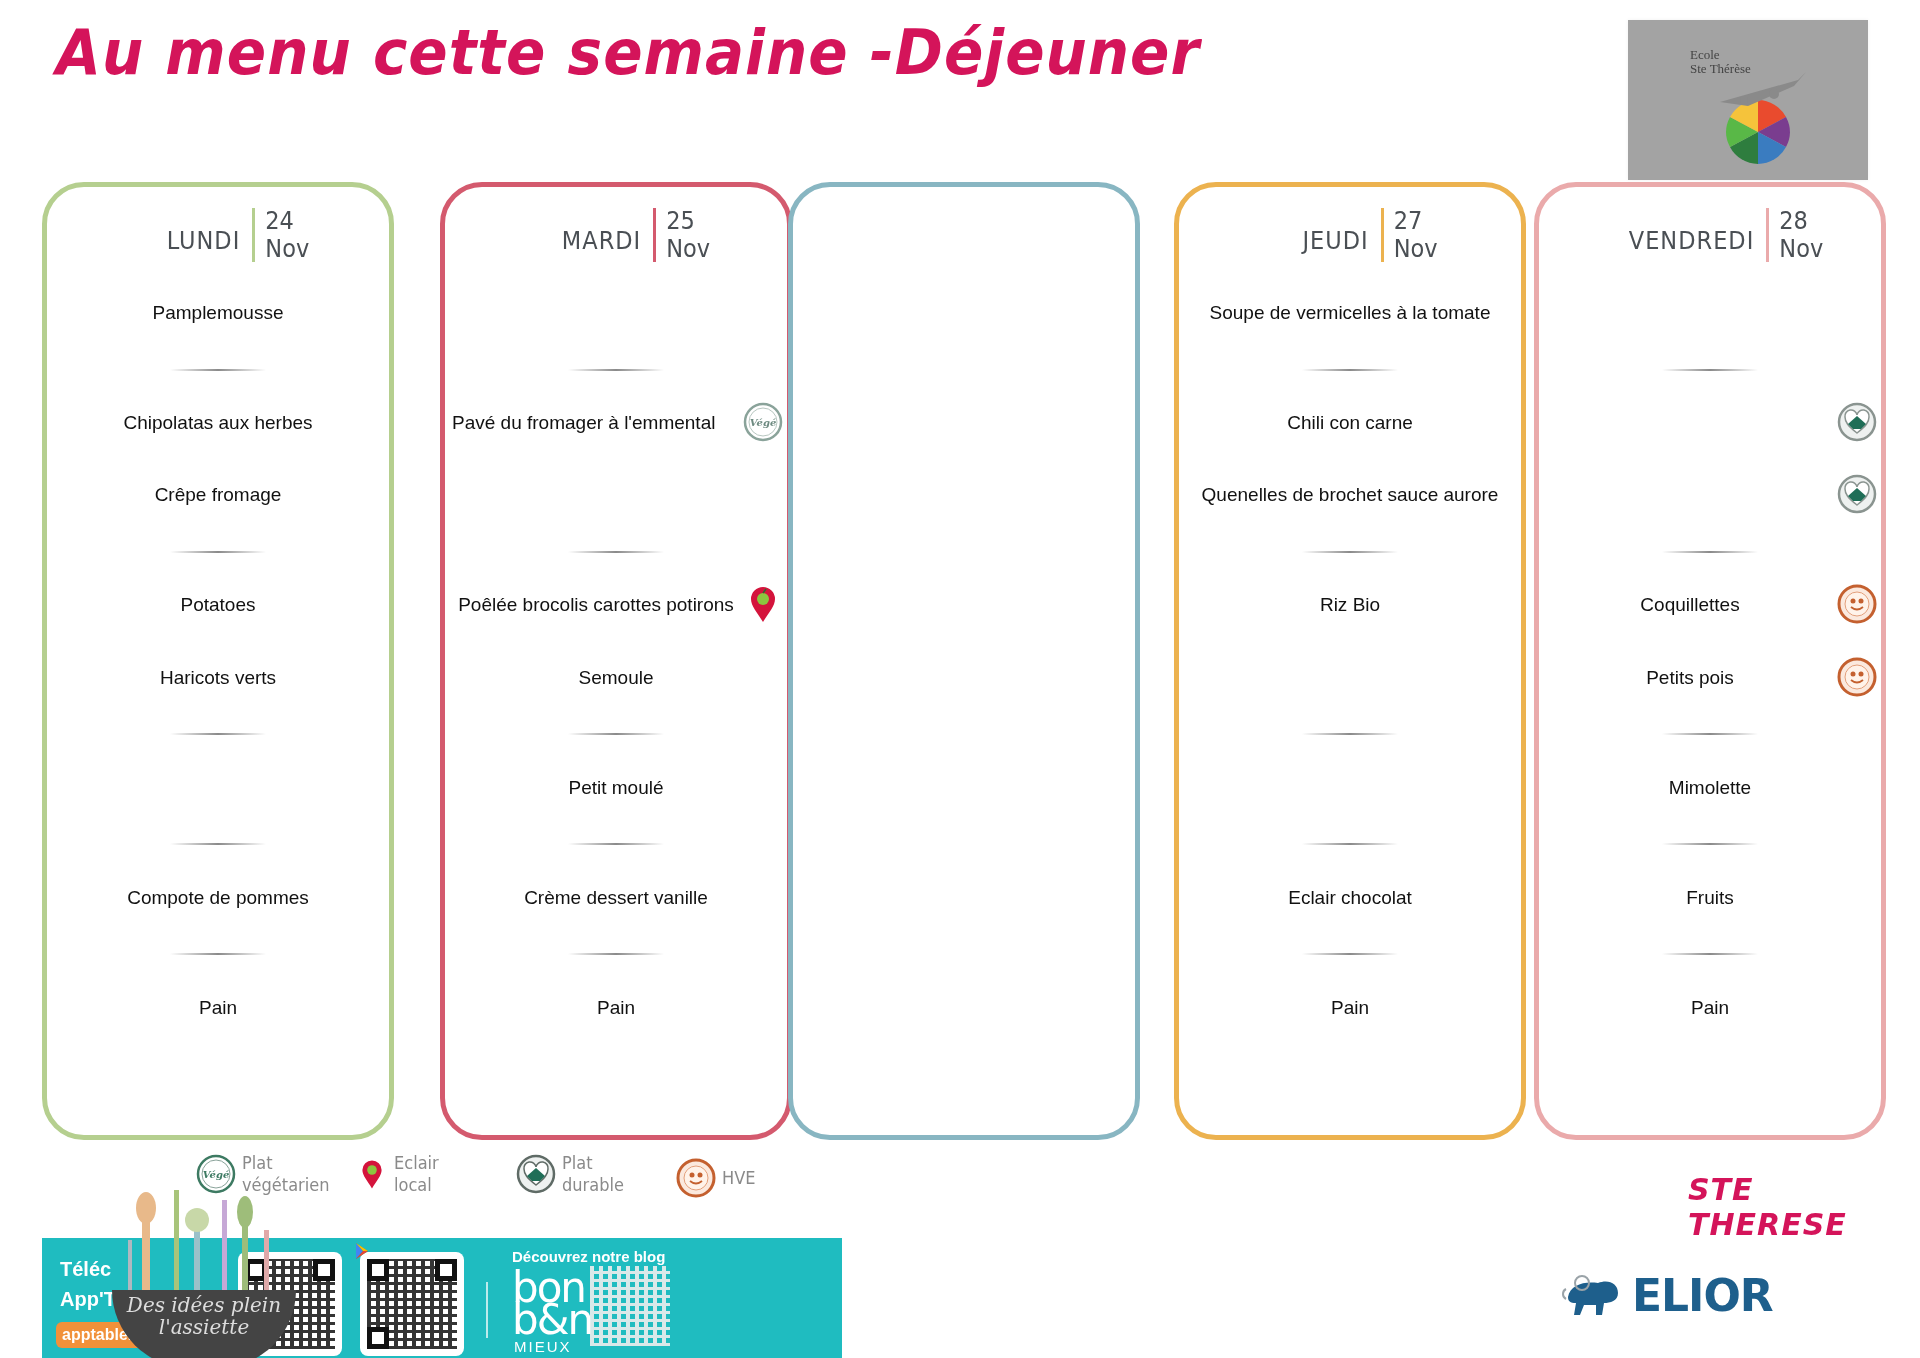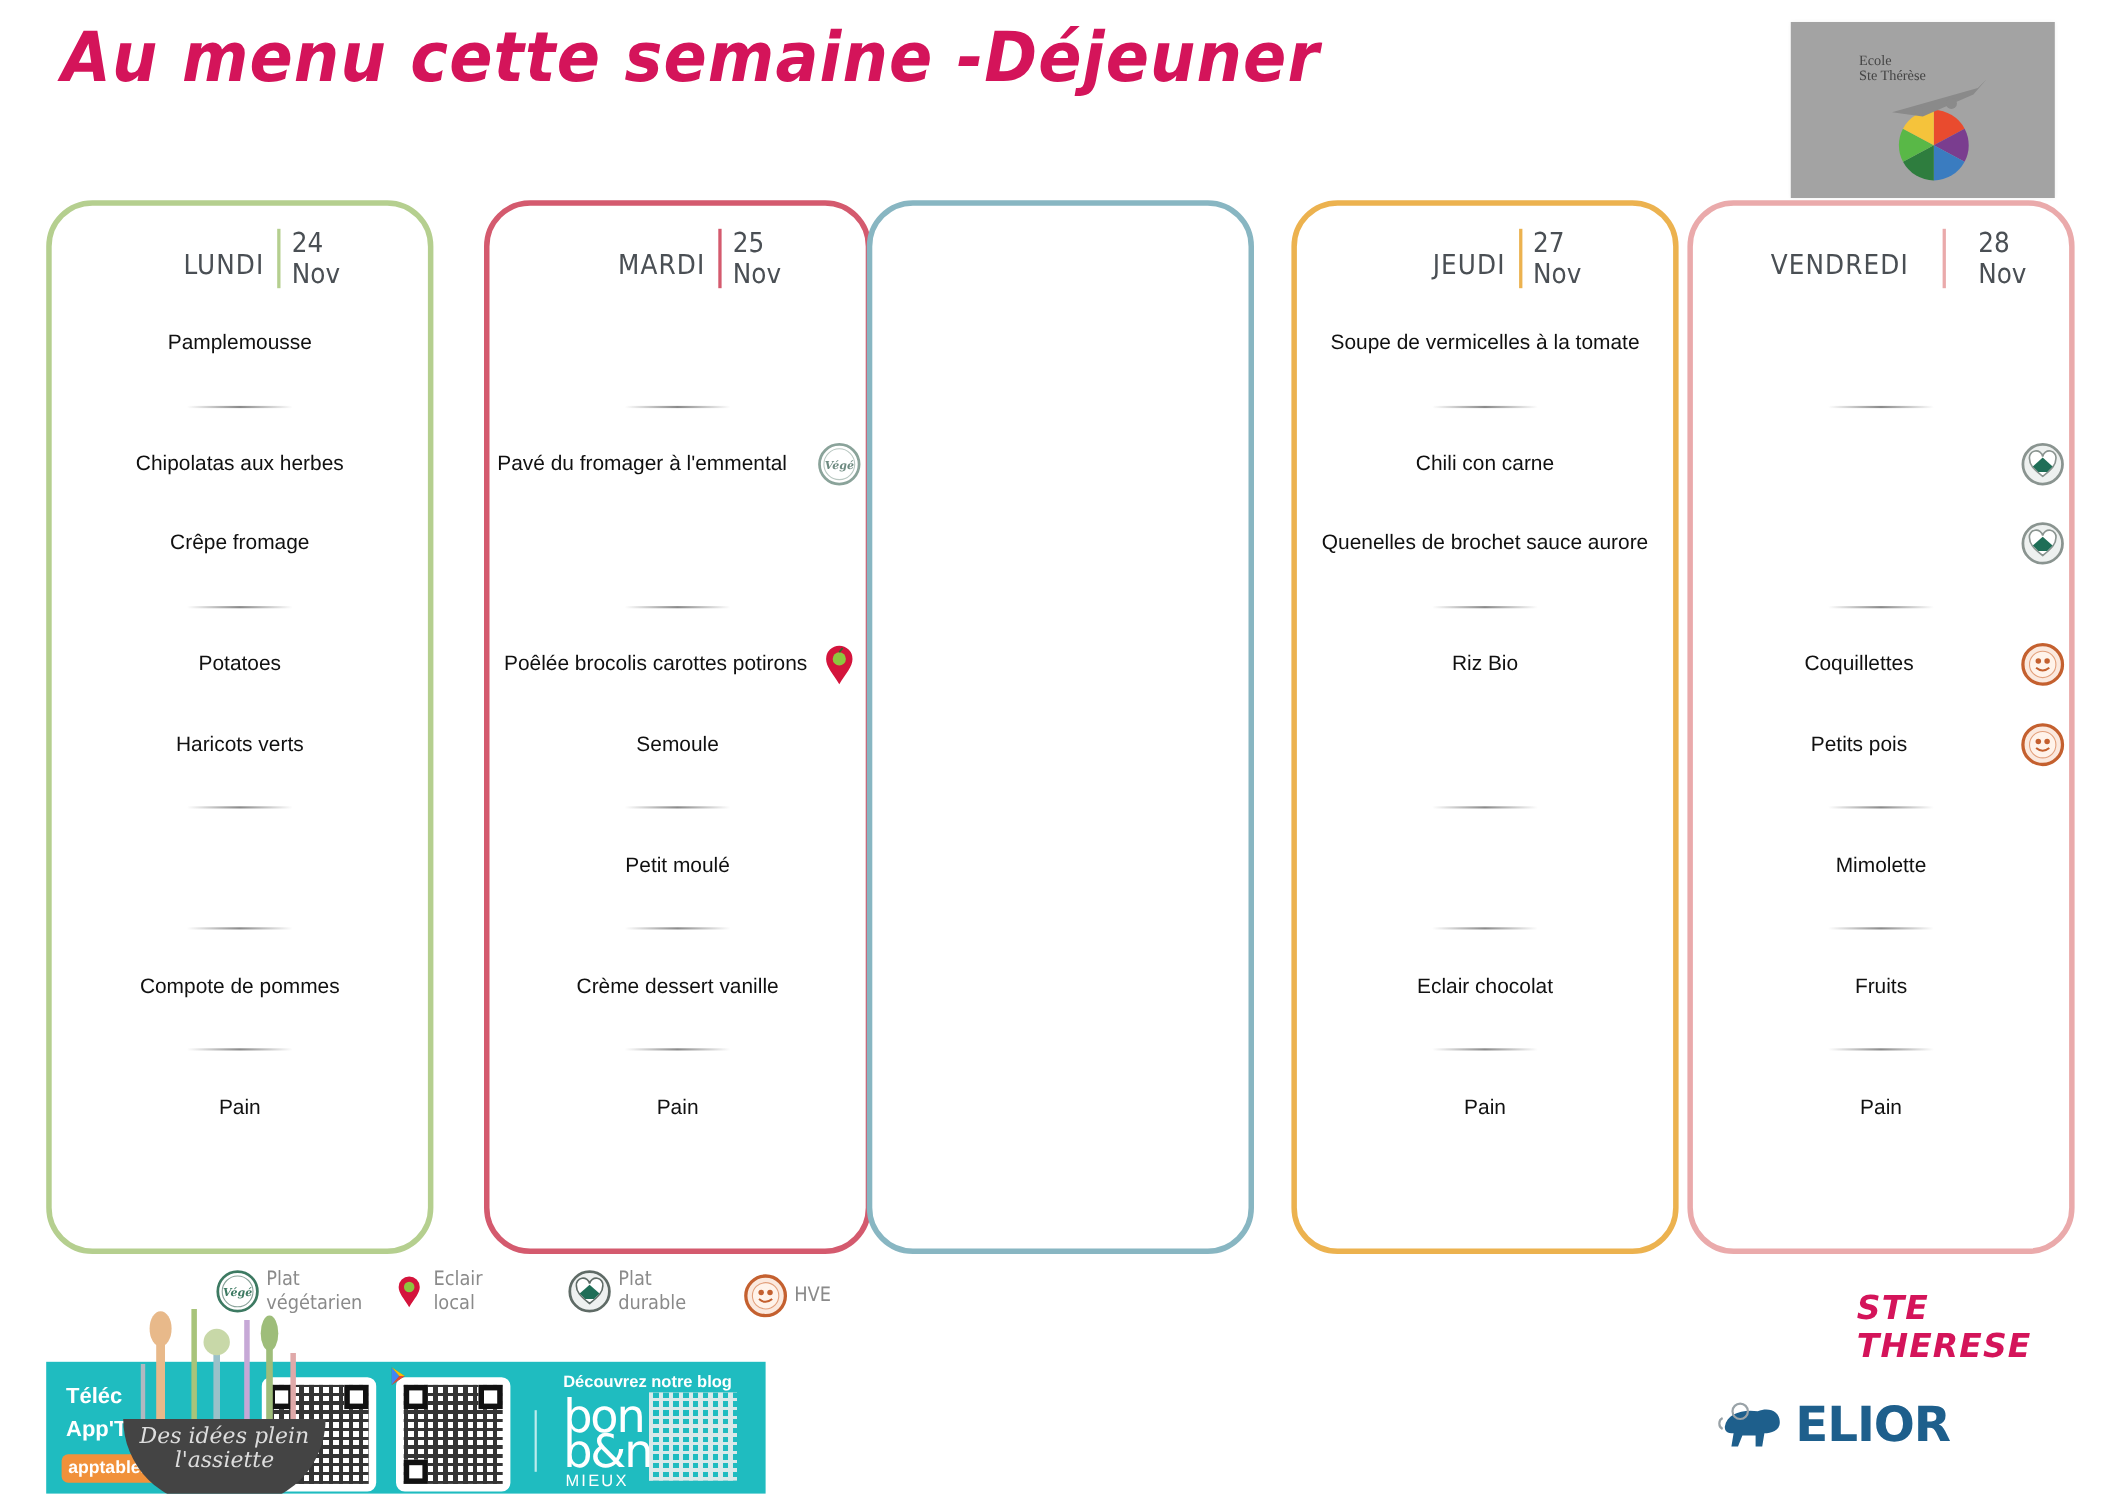--- a/index.html
+++ b/index.html
@@ -63,21 +63,21 @@
     font-size: 30px; color: #d4145a; letter-spacing: 1px;
   }
 
   .elior { position: absolute; left: 1560px; top: 1270px; display: flex; align-items: center; }
   .elior .word {
     font-family: "DejaVu Sans", sans-serif; font-weight: bold; font-size: 44px;
     color: #1e5f8c; margin-left: 8px; letter-spacing: -1px;
   }
 
   .banner {
-    position: absolute; left: 42px; top: 1238px; width: 654px; height: 120px;
+    position: absolute; left: 42px; top: 1238px; width: 800px; height: 120px;
     background: #1fbcc0;
   }
   .banner .dl1, .banner .dl2 {
     position: absolute; left: 18px; color: #fff; font-weight: bold; font-size: 20px;
   }
   .banner .dl1 { top: 20px; }
   .banner .dl2 { top: 50px; }
   .banner .app-pill {
     position: absolute; left: 14px; top: 84px; width: 96px; height: 26px;
     background: #f1913a; border-radius: 6px; color: #fff; font-weight: bold;
@@ -208,21 +208,21 @@
   <div class="divider" style="top:364px"></div>
   <div class="row" style="top:417px">Riz Bio</div>
   <div class="divider" style="top:546px"></div>
   <div class="divider" style="top:656px"></div>
   <div class="row" style="top:710px">Eclair chocolat</div>
   <div class="divider" style="top:766px"></div>
   <div class="row" style="top:820px">Pain</div>
 </div>
 
 <div class="card" style="left:1534px;border-color:#eaaaab;">
-  <div class="card-head" style="padding-left:32px;gap:19px;">
+  <div class="card-head" style="padding-left:32px;">
     <span class="day-name">VENDREDI</span>
     <span class="day-sep" style="background:#eaaaab;"></span>
     <span class="day-date">
       <div>28</div>
       <div>Nov</div>
     </span>
   </div>
   <div class="divider" style="top:182px"></div>
   <svg class="badge" style="top:235px" viewBox="0 0 40 40">
     <circle cx="20" cy="20" r="18" fill="#eef1f0" stroke="#8a9490" stroke-width="2.5"></circle>

